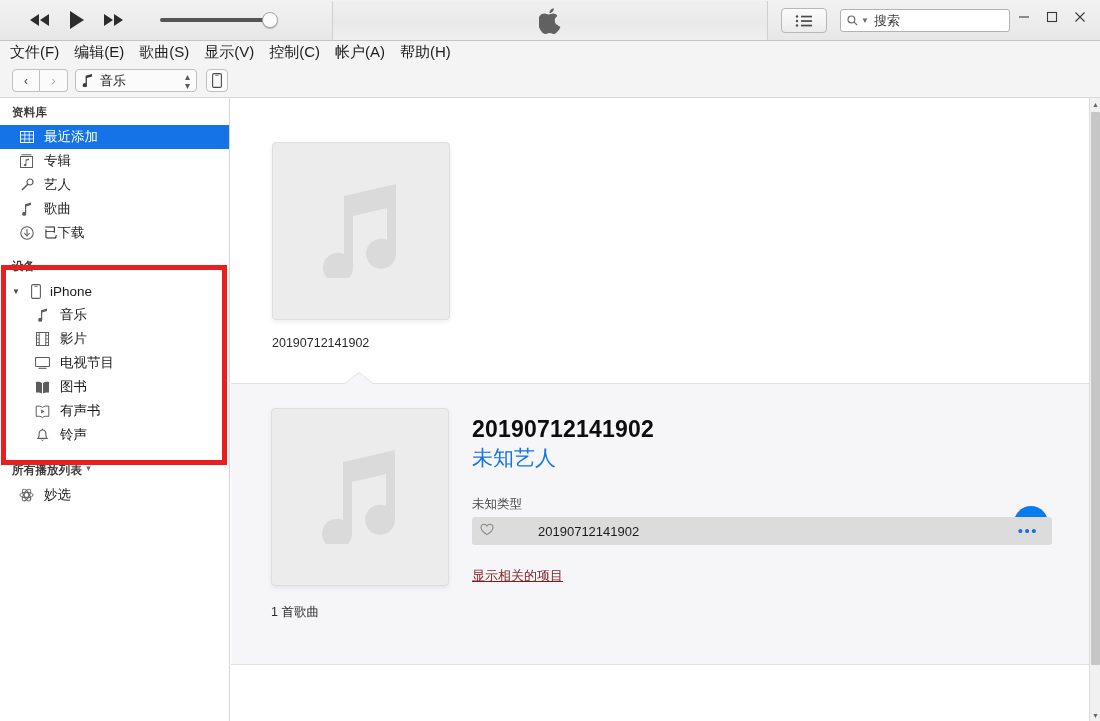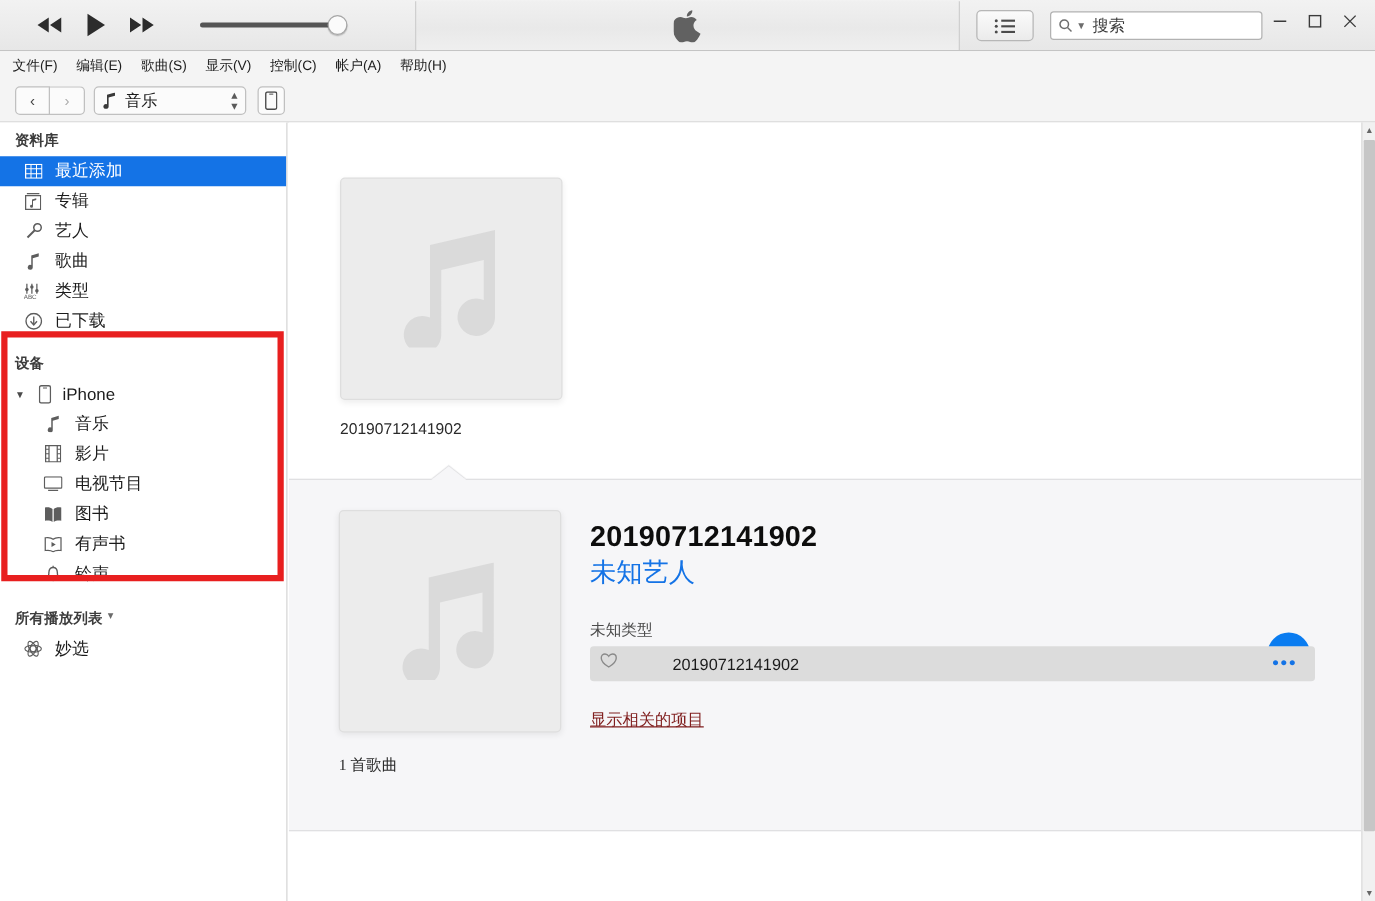--- a/index.html
+++ b/index.html
@@ -65,21 +65,21 @@
     width: 28px; height: 28px; display: flex; align-items: center; justify-content: center;
     color: #3a3a3a;
   }
 
   
   .menubar {
     position: absolute; left: 0; top: 41px; width: 1100px; height: 23px;
     background: #f4f4f4;
     display: flex; align-items: center; padding-left: 10px; gap: 15px;
   }
-  .menuitem { font-size: 11px; color: #1c1c1c; white-space: nowrap; }
+  .menuitem { font-size: 15px; color: #1c1c1c; white-space: nowrap; }
 
   
   .navbar {
     position: absolute; left: 0; top: 64px; width: 1100px; height: 34px;
     background: #f4f4f4; border-bottom: 1px solid #d8d8d8;
   }
   .arrowgrp { position: absolute; left: 12px; top: 5px; display: flex; }
   .arrowbtn {
     width: 28px; height: 23px; background: #fbfbfb;
     border: 1px solid #c0c0c0; display: flex; align-items: center; justify-content: center;
@@ -153,21 +153,21 @@
   .detail {
     position: absolute; left: 0; top: 285px; width: 858px; height: 282px;
     background: #f6f6f8; border-top: 1px solid #e0e0e2; border-bottom: 1px solid #e0e0e2;
   }
   .notch {
     position: absolute; left: 114px; top: -11px; width: 0; height: 0;
     border-left: 14px solid transparent; border-right: 14px solid transparent;
     border-bottom: 11px solid #f6f6f8;
     filter: drop-shadow(0 -1px 0 #e0e0e2);
   }
-  .detail-art { position: absolute; left: 40px; top: 24px; font-family: Liberation Serif, serif; }
+  .detail-art { position: absolute; left: 40px; top: 24px; }
   .art.detail-sq { width: 178px; height: 178px; }
   .songcount { font-size: 12.5px; color: #2a2a2a; margin-top: 18px; }
 
   .detail-info { position: absolute; left: 241px; top: 32px; width: 580px; }
   .album-title { font-size: 23px; font-weight: bold; color: #0d0d0d; letter-spacing: .2px; }
   .album-artist { font-size: 21px; color: #1473e6; margin-top: 1px; }
   .album-genre { font-size: 12.5px; color: #4b4b4b; margin-top: 24px; }
 
   .morebtn {
     position: absolute; left: 783px; top: 122px; width: 34px; height: 34px;
@@ -363,38 +363,20 @@
 
     <div class="srow">
       <span class="ico">
         <svg width="11" height="14" viewBox="0 0 11 14">
             <path fill="currentColor" d="M10 0.5 L4 2.3 L4 10 A2 2 0 1 0 5.2 11.7 L5.2 4.5 L10 3.1 Z"></path>
           </svg>
       </span>
       <span>歌曲</span>
     </div>
 
-    <div class="srow">
-      <span class="ico">
-        <svg width="15" height="14" viewBox="0 0 15 14">
-            <g stroke="currentColor" stroke-width="1">
-              <line x1="2.5" y1="1" x2="2.5" y2="9"></line>
-              <line x1="6.5" y1="1" x2="6.5" y2="9"></line>
-              <line x1="10.5" y1="1" x2="10.5" y2="9"></line>
-            </g>
-            <g fill="currentColor">
-              <circle cx="2.5" cy="5.5" r="1.4"></circle>
-              <circle cx="6.5" cy="3.5" r="1.4"></circle>
-              <circle cx="10.5" cy="6.5" r="1.4"></circle>
-            </g>
-            <text x="0" y="13.5" font-size="5" fill="currentColor" font-family="Liberation Sans, sans-serif">ABC</text>
-          </svg>
-      </span>
-      <span>类型</span>
-    </div>
 
     <div class="srow">
       <span class="ico">
         <svg width="14" height="14" viewBox="0 0 14 14">
             <circle cx="7" cy="7" r="6.2" fill="none" stroke="currentColor" stroke-width="1.1"></circle>
             <line x1="7" y1="3.2" x2="7" y2="9.2" stroke="currentColor" stroke-width="1.1"></line>
             <path d="M4.4 7 L7 10 L9.6 7" fill="none" stroke="currentColor" stroke-width="1.1"></path>
           </svg>
       </span>
       <span>已下载</span>

